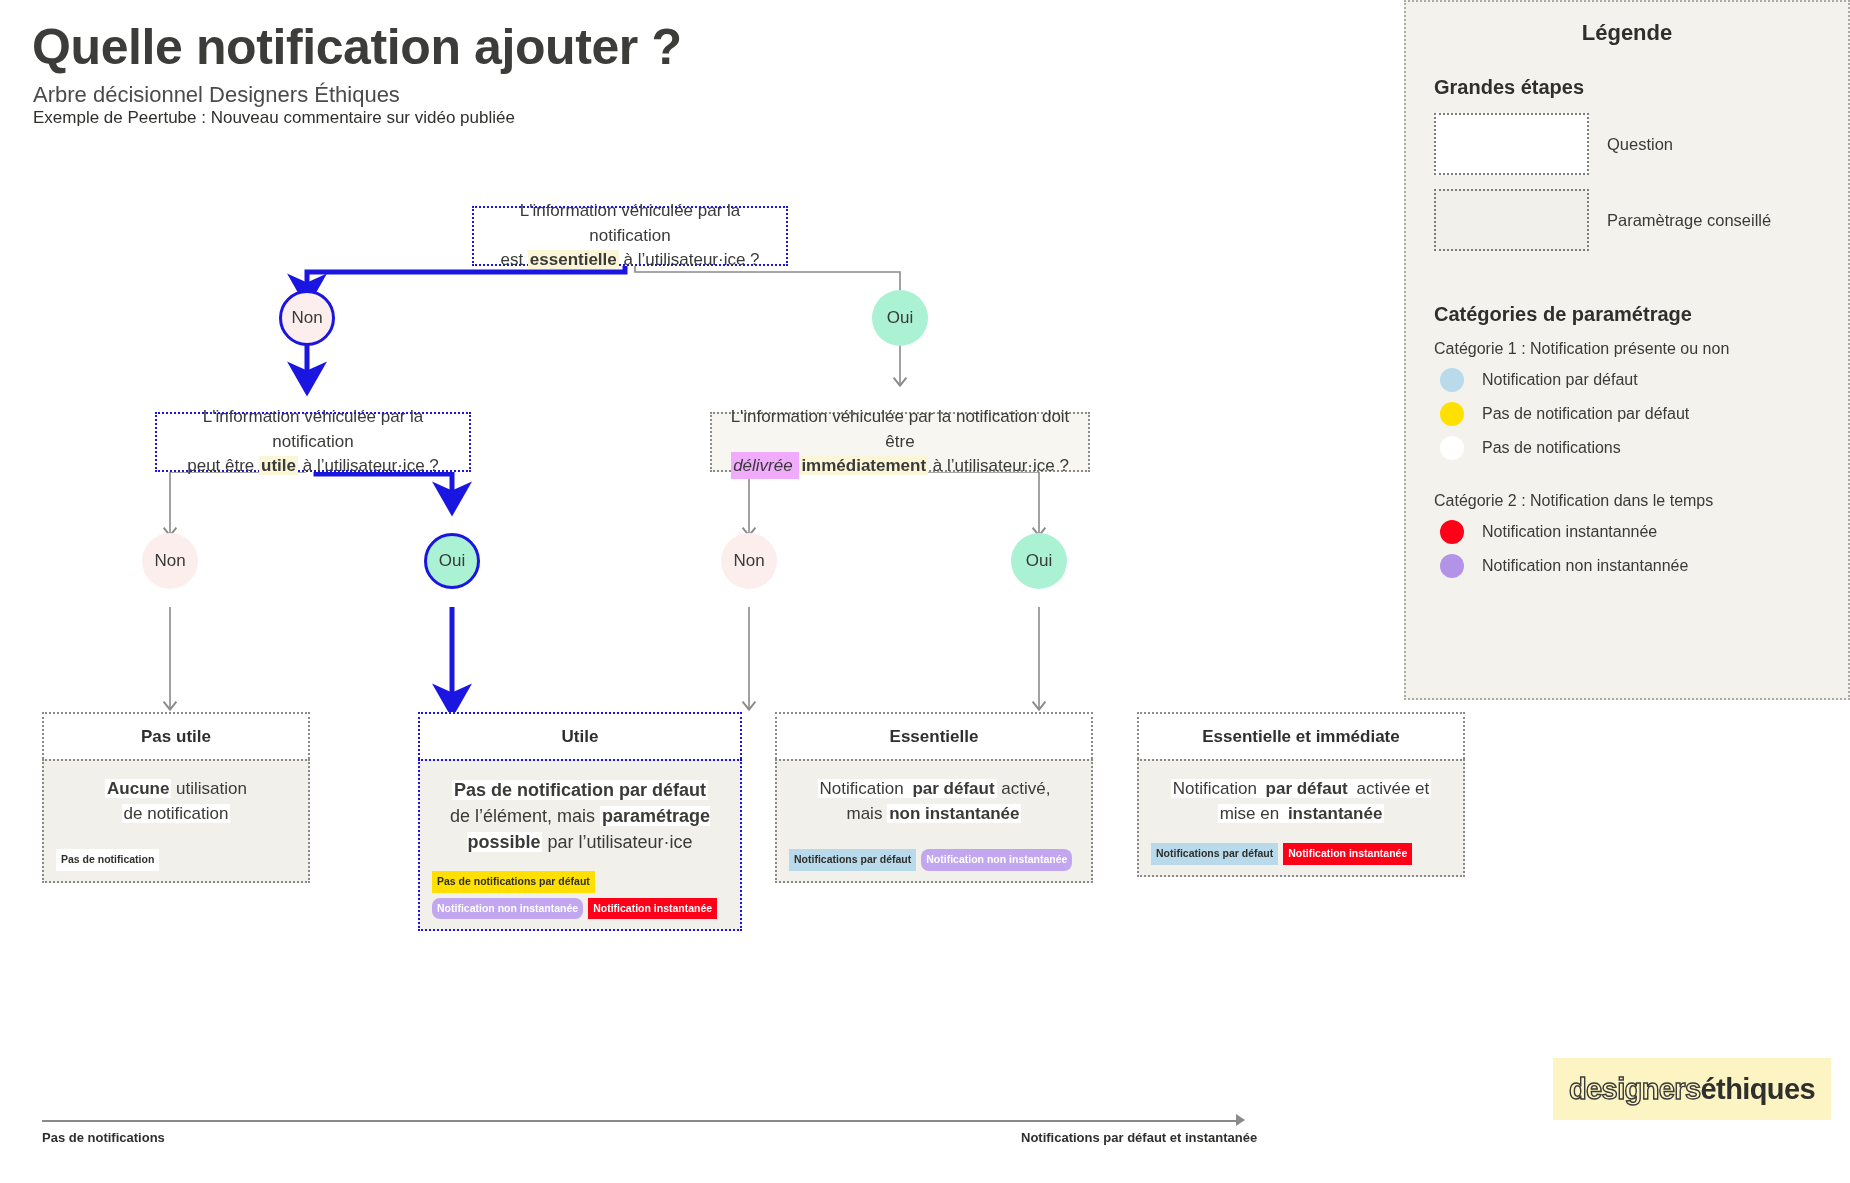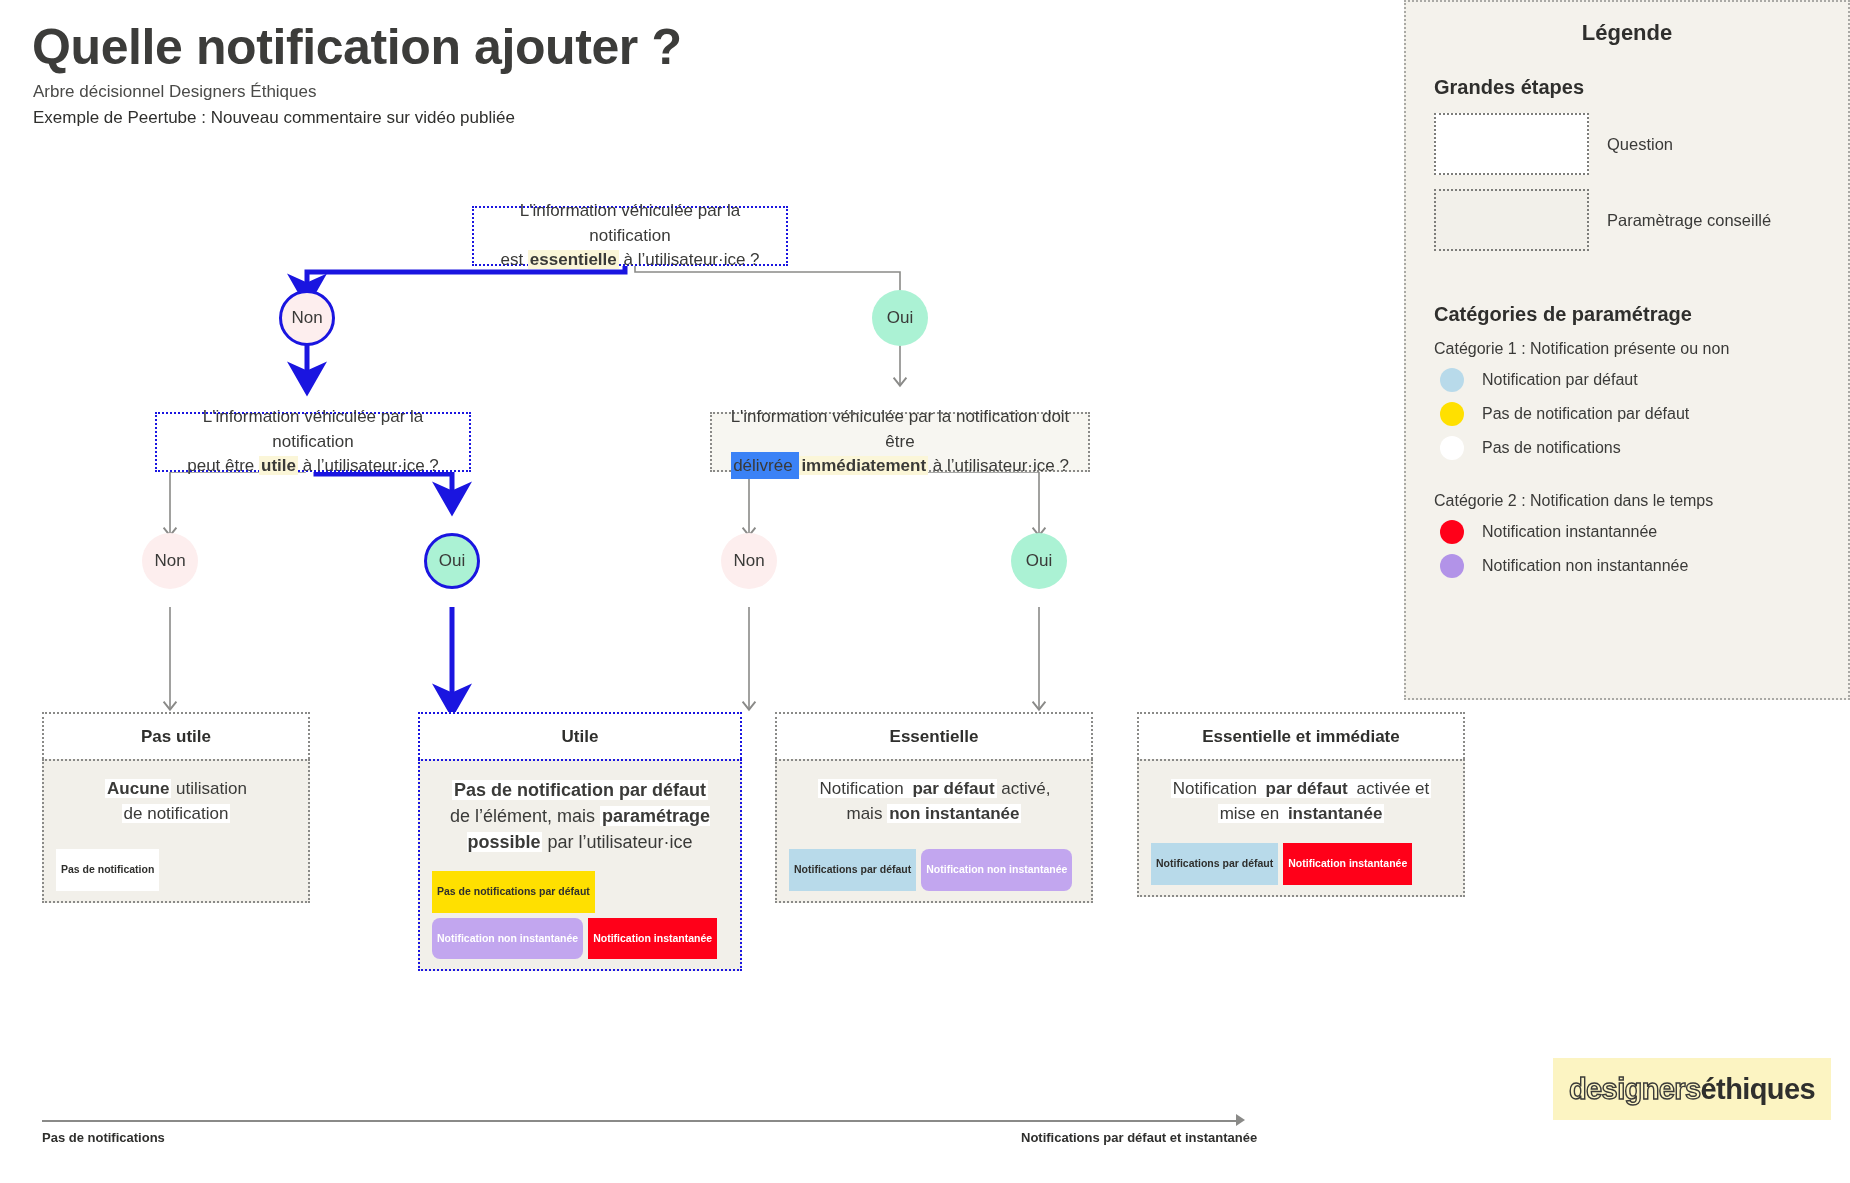--- a/index.html
+++ b/index.html
@@ -13,21 +13,21 @@
   #root { position: relative; width: 1850px; height: 1183px; }
 
   
   .page-title {
     position: absolute; left: 32px; top: 18px;
     font-size: 50px; font-weight: bold; letter-spacing: -0.4px;
     color: #3c3c3a;
   }
   .subtitle-1 {
     position: absolute; left: 33px; top: 82px;
-    font-size: 17px; color: #4a4a48; font-weight: normal;
+    font-size: 22px; color: #4a4a48; font-weight: normal;
   }
   .subtitle-2 {
     position: absolute; left: 33px; top: 108px;
     font-size: 17px; color: #2f2f2d; font-weight: normal;
   }
 
   
   #diagram { position: absolute; left: 0; top: 0; width: 1480px; height: 1183px; }
   #wires { position: absolute; left: 0; top: 0; width: 1480px; height: 1183px; }
 
@@ -38,21 +38,21 @@
     border: 2px dotted #8a8a88;
     display: flex; align-items: center; justify-content: center;
     text-align: center;
     font-size: 17px; line-height: 1.45; color: #3a3a38;
     padding: 10px 14px;
     margin-top: 28px;
   }
   .qbox.tint { background: #f7f6f1; }
   .qbox.active { border: 2.5px dotted #1a15e0; }
   .hl-yellow { background: #fbf6d8; font-weight: bold; padding: 0 2px; }
-  .hl-yellow-plain { background: #3b82f6; padding: 4px 2px; }
+  .hl-yellow-plain { background: #f0abfc; padding: 4px 2px; font-style: italic; }
 
   
   .circle {
     position: absolute; width: 56px; height: 56px; border-radius: 50%;
     display: flex; align-items: center; justify-content: center;
     font-size: 17px; color: #3a3a38;
   }
   .circle.non { background: #fdeeee; }
   .circle.oui { background: #abf2d4; }
   .circle.active { border: 3px solid #1a15e0; }
@@ -73,21 +73,21 @@
   .rbox.active .head { border: 2.5px dotted #1a15e0; border-bottom: none; }
   .rbox.active .body { border: 2.5px dotted #1a15e0; }
   .rbox .desc {
     text-align: center; font-size: 17px; line-height: 1.45; color: #3a3a38;
     min-height: 56px;
   }
   .hl-white { background: #ffffff; padding: 0 2px; }
   .hl-white.b { font-weight: bold; }
   .tags { margin-top: 16px; display: flex; flex-wrap: wrap; gap: 5px; }
   .tag {
-    font-size: 10.5px; font-weight: bold; padding: 15px 5px; white-space: nowrap;
+    font-size: 10.5px; font-weight: bold; padding: 5px 5px; white-space: nowrap;
     line-height: 1.1;
   }
   .tag.white { background: #ffffff; color: #2f2f2d; }
   .tag.yellow { background: #ffe000; color: #2f2f2d; }
   .tag.purple { background: #c2a6ef; color: #ffffff; border-radius: 8px; }
   .tag.red { background: #ff0019; color: #ffffff; }
   .tag.blue { background: #b8daea; color: #2f2f2d; }
 
   
   .axis-line { position: absolute; left: 42px; top: 1120px; width: 1200px; height: 2px; background: #8a8a88; }

